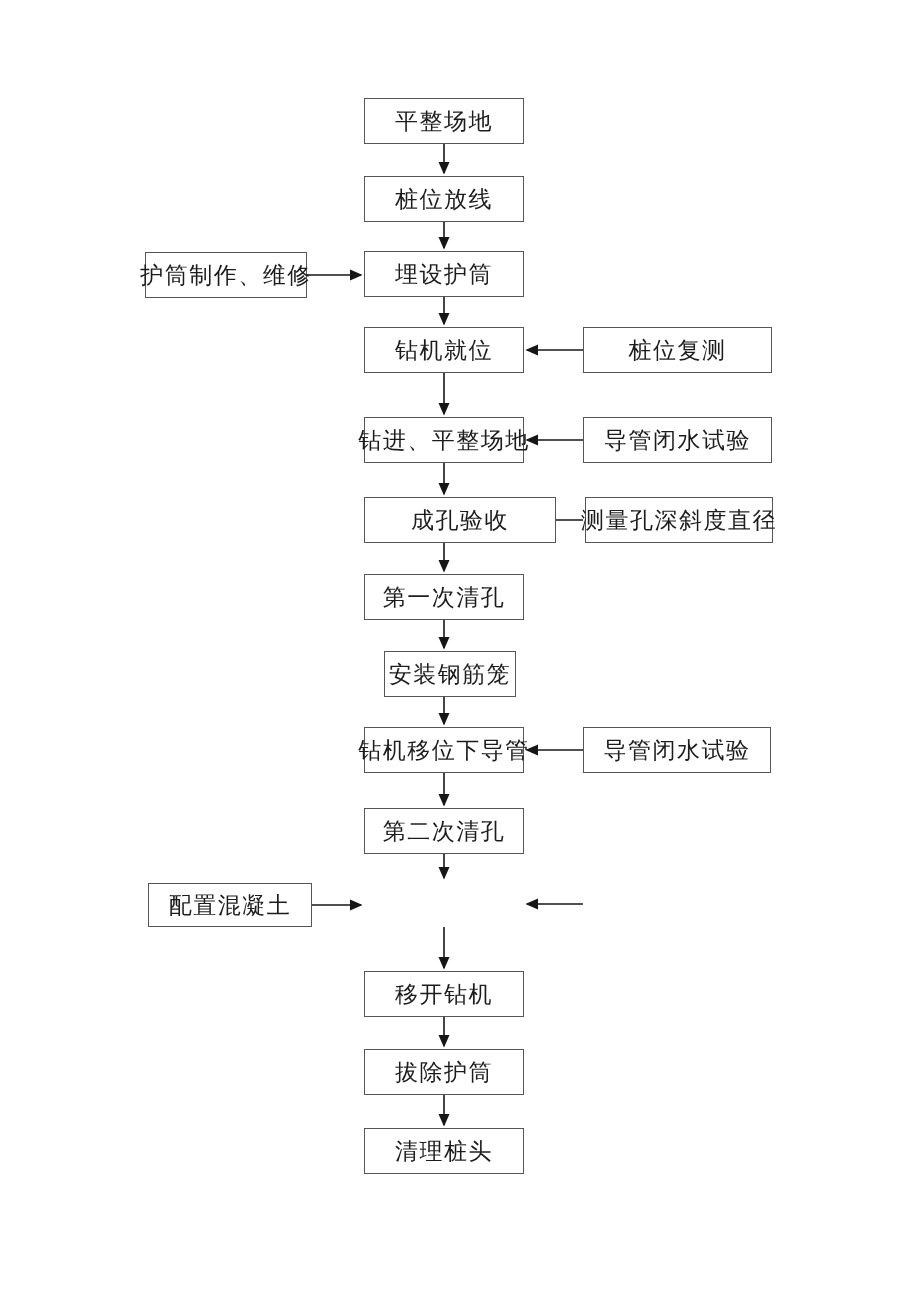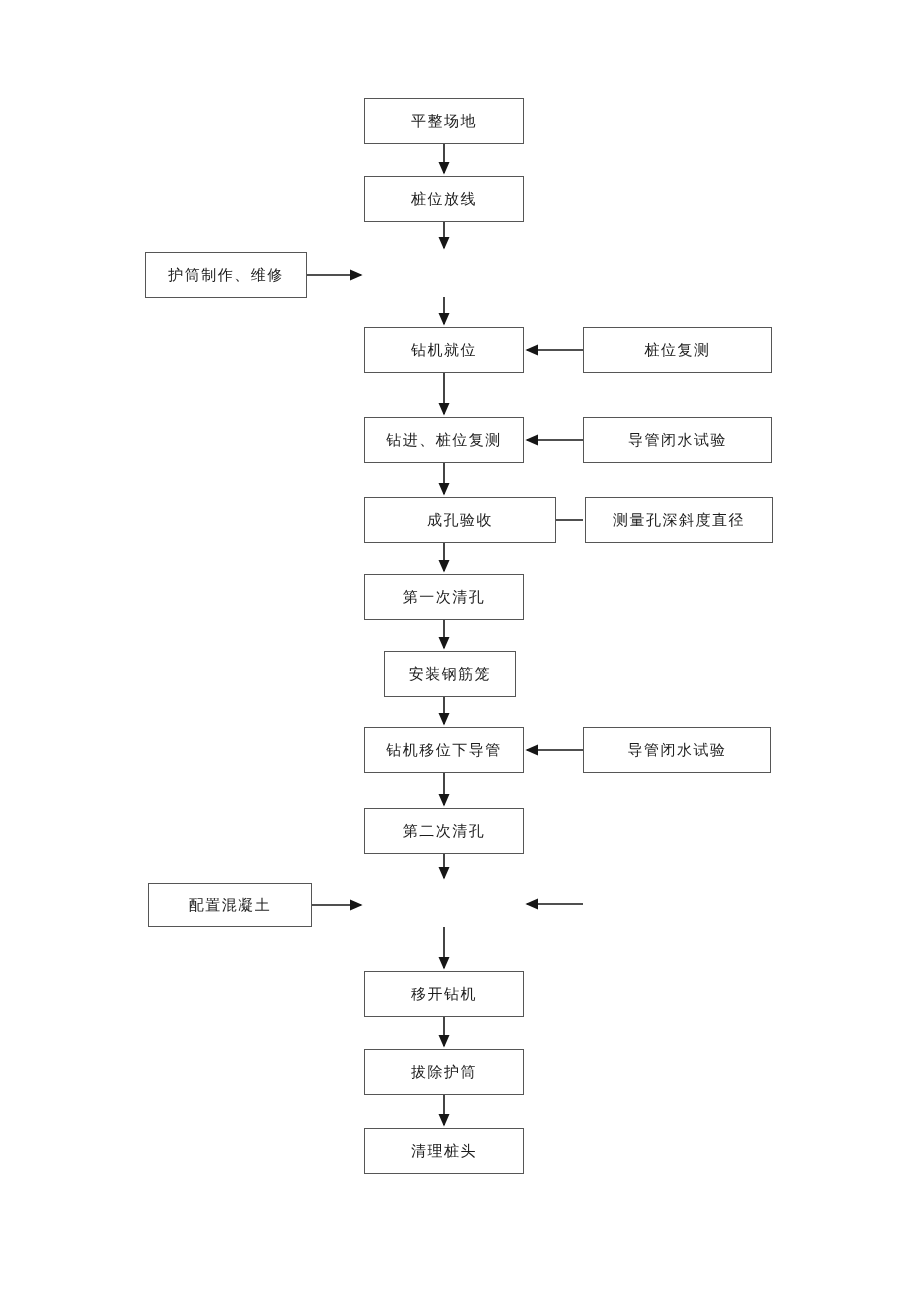--- a/index.html
+++ b/index.html
@@ -25,21 +25,21 @@
   }
   .node {
     position: absolute;
     box-sizing: border-box;
     border: 1.5px solid #565656;
     background: #ffffff;
     color: #1c1c1c;
     display: flex;
     align-items: center;
     justify-content: center;
-    font-size: 15px;
+    font-size: 23px;
     letter-spacing: 1.5px;
     white-space: nowrap;
     line-height: 1;
   }
 </style>
 </head>
 <body>
 
 <div id="stage">
 
@@ -70,22 +70,23 @@
       <line x1="583" y1="350" x2="527" y2="350" marker-end="url(#arr)"></line>
       <line x1="583" y1="440" x2="527" y2="440" marker-end="url(#arr)"></line>
       <line x1="583" y1="520" x2="527" y2="520" marker-end="url(#arr)"></line>
       <line x1="583" y1="750" x2="527" y2="750" marker-end="url(#arr)"></line>
       <line x1="583" y1="904" x2="527" y2="904" marker-end="url(#arr)"></line>
     </g>
   </svg>
 
   <div class="node" style="left:364px; top:98px;   width:160px; height:46px;">平整场地</div>
   <div class="node" style="left:364px; top:176px;  width:160px; height:46px;">桩位放线</div>
+  <div class="node" style="left:364px; top:251px;  width:160px; height:46px;">埋设护筒</div>
   <div class="node" style="left:364px; top:327px;  width:160px; height:46px;">钻机就位</div>
-  <div class="node" style="left:364px; top:417px;  width:160px; height:46px;">钻进、桩位复测</div>
+  <div class="node" style="left:364px; top:417px;  width:160px; height:46px;">钻进、平整场地</div>
   <div class="node" style="left:364px; top:497px;  width:192px; height:46px;">成孔验收</div>
   <div class="node" style="left:364px; top:574px;  width:160px; height:46px;">第一次清孔</div>
   <div class="node" style="left:384px; top:651px;  width:132px; height:46px;">安装钢筋笼</div>
   <div class="node" style="left:364px; top:727px;  width:160px; height:46px;">钻机移位下导管</div>
   <div class="node" style="left:364px; top:808px;  width:160px; height:46px;">第二次清孔</div>
   <div class="node" style="left:364px; top:971px;  width:160px; height:46px;">移开钻机</div>
   <div class="node" style="left:364px; top:1049px; width:160px; height:46px;">拔除护筒</div>
   <div class="node" style="left:364px; top:1128px; width:160px; height:46px;">清理桩头</div>
 
   <div class="node" style="left:145px; top:252px; width:162px; height:46px;">护筒制作、维修</div>

